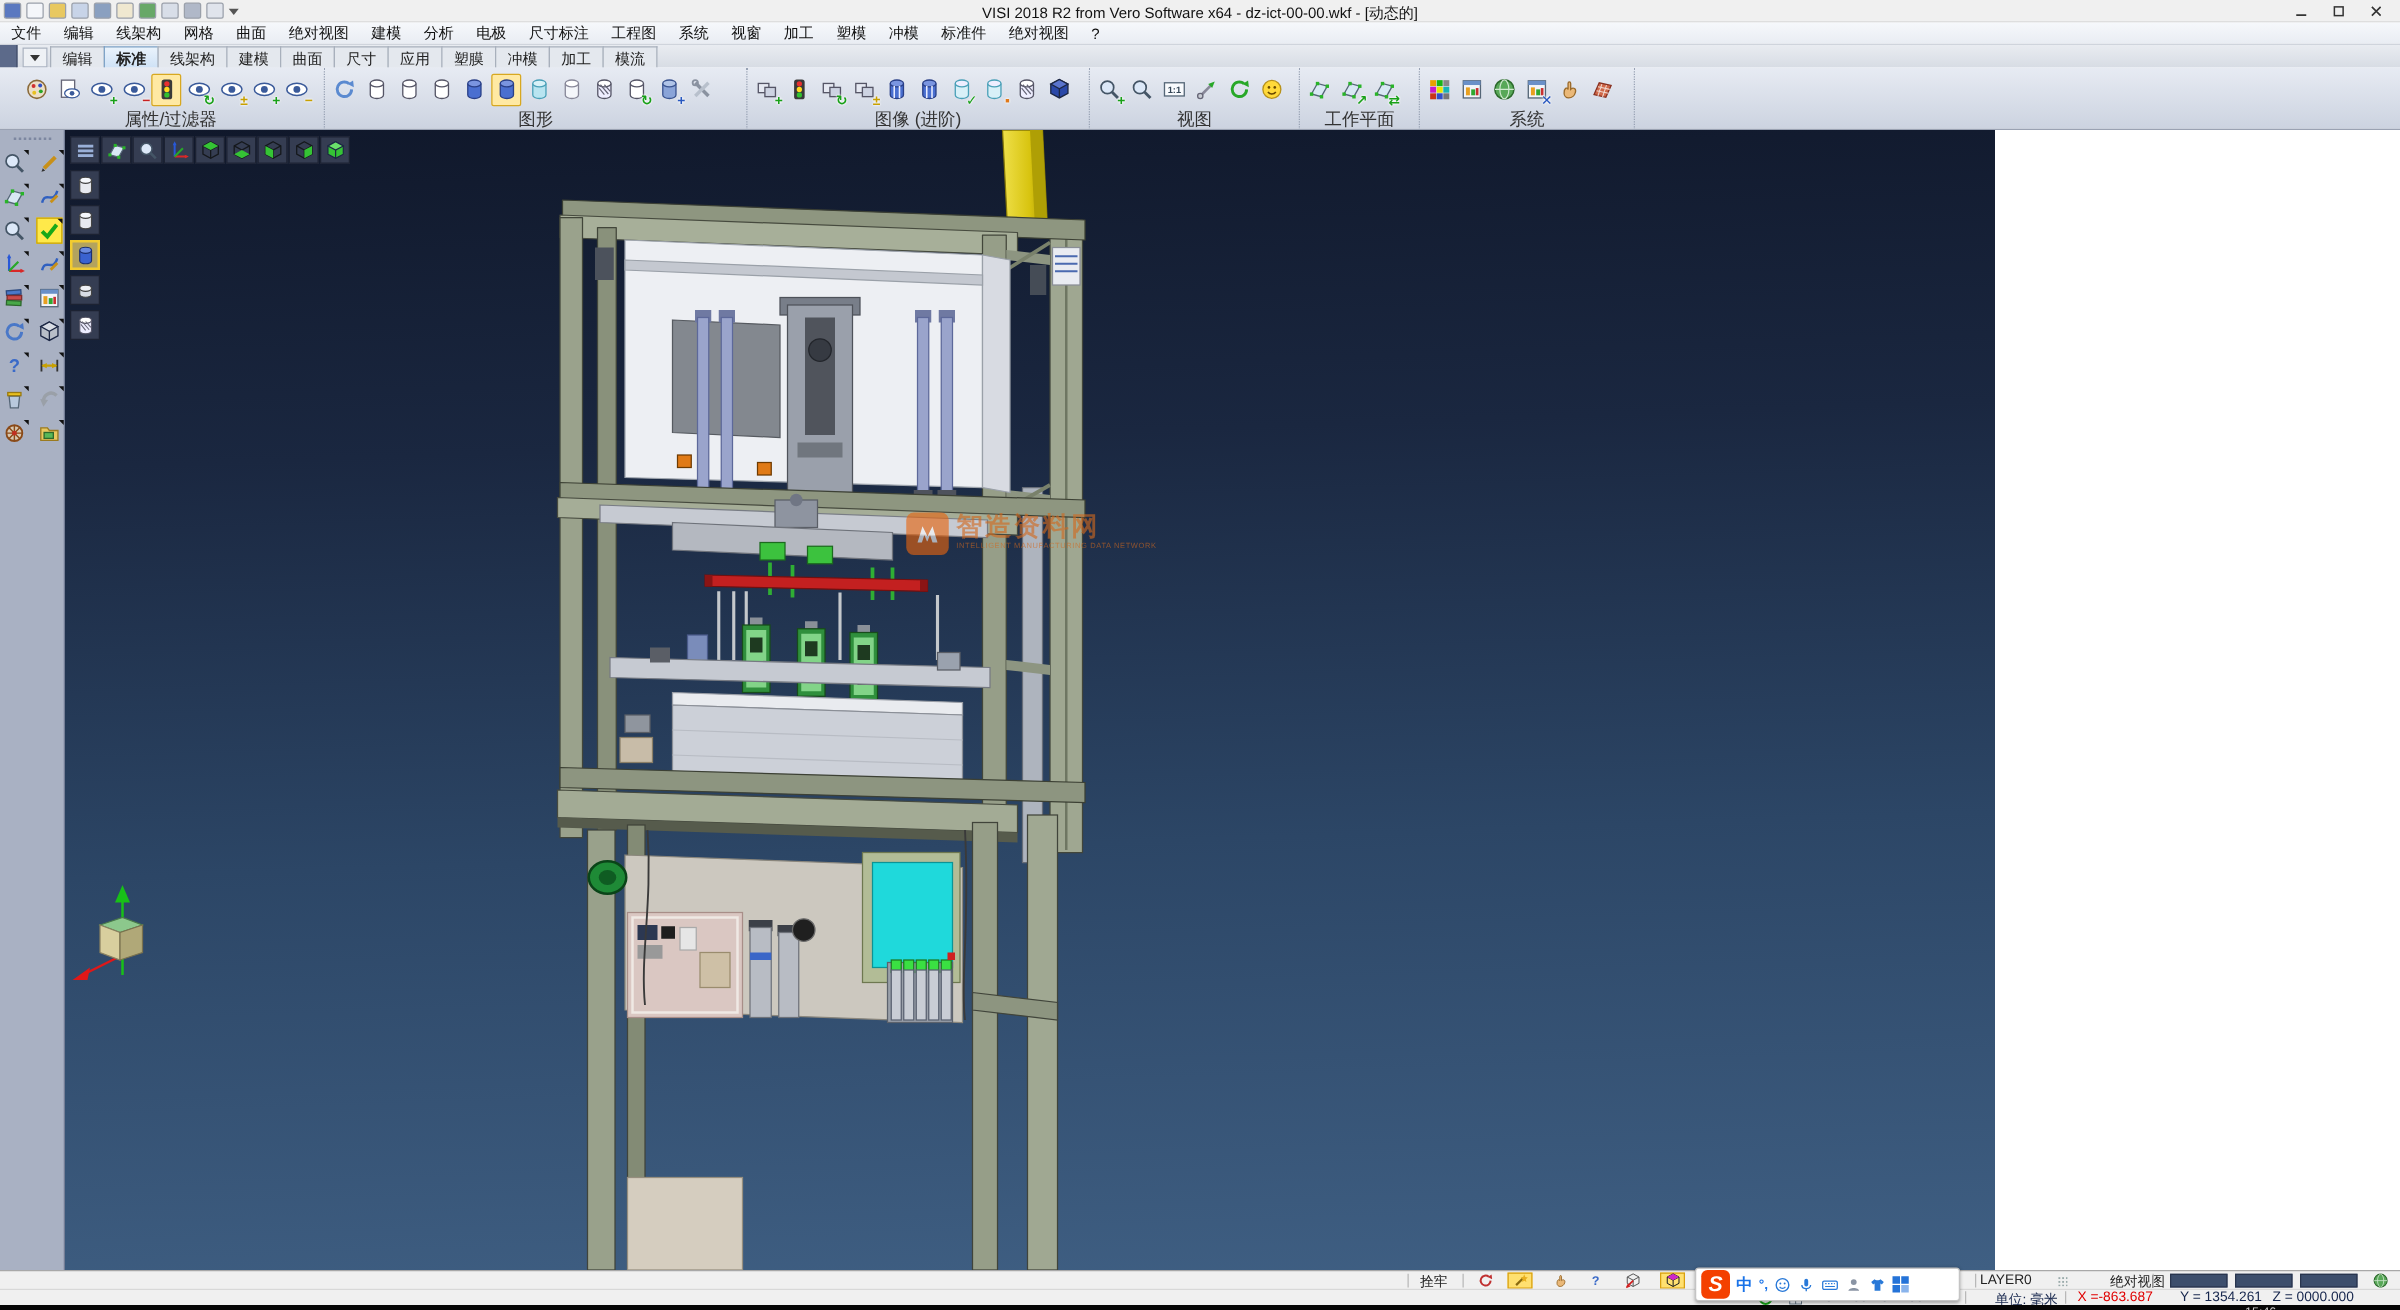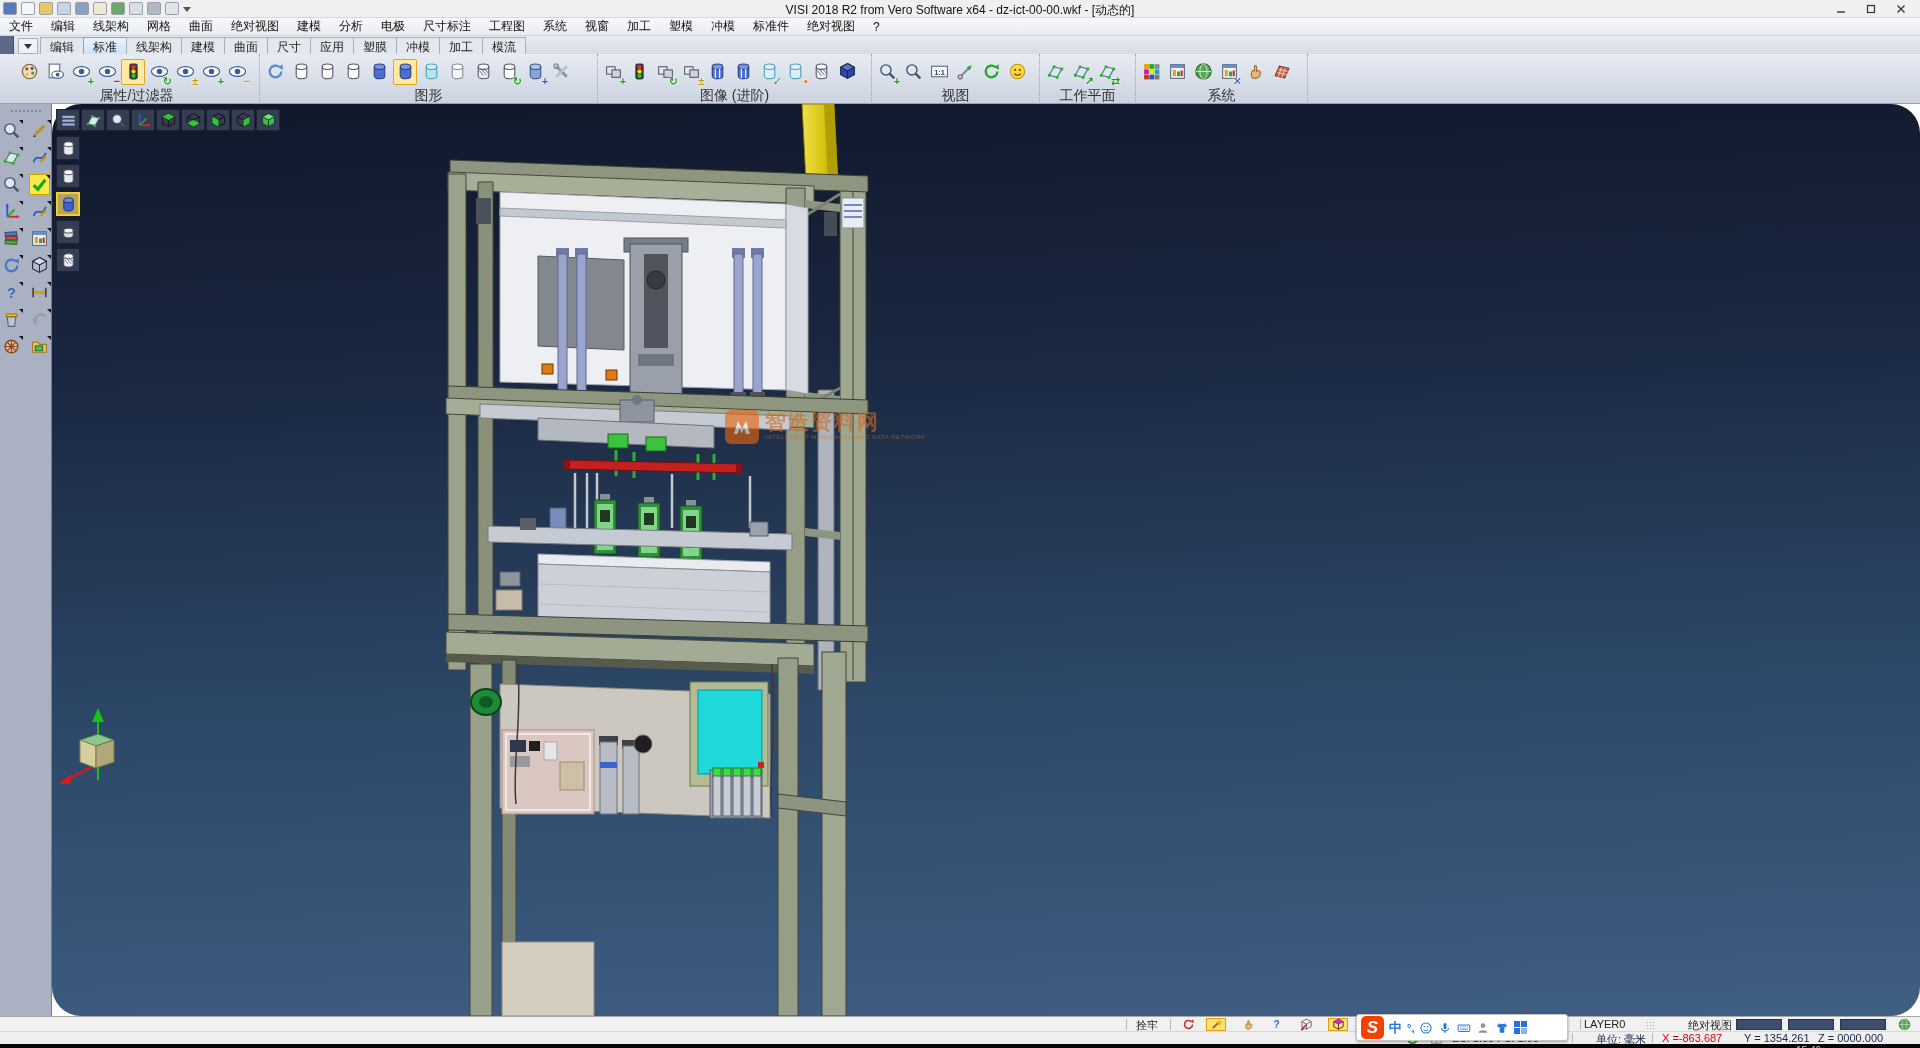--- a/index.html
+++ b/index.html
@@ -27,21 +27,21 @@
     background:linear-gradient(#e9ecf1,#d7dce4); display:flex; align-items:flex-end;
     font-size:12px; color:#222; }
   #panel-corner { width:14px; height:18px; background:#5c6a8a; border-right:1px solid #44506c; }
   #tab-drop { width:20px; height:16px; display:flex;align-items:center;justify-content:center;
     border:1px solid #aab2c0; background:#eef1f5; margin:0 2px 0 4px;}
   #tab-drop i { width:0;height:0;border-left:4px solid transparent;border-right:4px solid transparent;
     border-top:5px solid #333; }
   .tab { padding:1px 9px 2px; border:1px solid #a8b0bc; border-bottom:none; background:#e4e8ee;
     margin-right:-1px; height:17px; }
   .tab.active { background:linear-gradient(#eaf3fc,#cfe2f6); border-color:#7fa4c8;
-    font-weight:normal;margin-top:36px; }
+    font-weight:bold;margin-top:36px; }
   
   #ribbon { left:0; top:54px; width:1920px; height:50px;
     background:linear-gradient(#e7ebf3,#ccd3e0); border-bottom:1px solid #9aa2b2; }
   .rgroup { position:absolute; top:0; height:50px; border-right:1px dotted #98a2b4; }
   .ricons { display:flex; align-items:center; height:35px; padding-left:3px; gap:2px; }
   .rlabel { text-align:center; font-size:14px; color:#333; height:14px; line-height:13px; }
   .ric { width:24px; height:26px; position:relative; display:flex; align-items:center;
     justify-content:center; border-radius:2px; border:1px solid transparent; }
   .ric svg { width:19px; height:19px; }
   .ric.hl { background:#ffe9a3; border-color:#d8a820; }
@@ -54,22 +54,22 @@
   #sidebar { left:0; top:104px; width:52px; height:912px; background:#a9b1c3;
     border-right:1px solid #747e96; }
   #sidebar-grip { margin:6px auto 8px; width:30px; border-top:2px dotted #7d87a0; }
   .srow { display:flex; justify-content:center; gap:7px; margin-bottom:6px; }
   .sic { width:21px; height:21px; position:relative; display:flex; align-items:center; justify-content:center; }
   .sic svg { width:19px; height:19px; }
   .sic::after { content:""; position:absolute; top:0; right:-1px; width:0; height:0;
     border-left:4px solid transparent; border-bottom:4px solid transparent; border-top:4px solid #111; }
   .sic.hl { background:#ffe94a; border:1px solid #c8a000; }
   
-  #viewport { left:52px; top:104px; width:1868px; height:912px;
-    background:linear-gradient(178deg,#10182b 0%,#1a2740 28%,#2c4666 62%,#3f5f83 100%);border-radius:29px; }
+  #viewport { left:52px; top:104px; width:1544px; height:912px;
+    background:linear-gradient(178deg,#10182b 0%,#1a2740 28%,#2c4666 62%,#3f5f83 100%); }
   #vtoolbar { left:4px; top:5px; display:flex; gap:1px; }
   .vbtn { width:24px; height:22px; background:#353d52; border:1px solid #1c2232;
     display:flex; align-items:center; justify-content:center; }
   .vbtn svg { width:17px; height:17px; }
   #vstrip { left:4px; top:32px; display:flex; flex-direction:column; gap:4px; }
   .vbtn2 { width:24px; height:24px; background:#353d52; border:1px solid #1c2232;
     display:flex; align-items:center; justify-content:center; }
   .vbtn2 svg { width:17px; height:17px; }
   .vbtn2.hl { background:#b3a35e; border:2px solid #f2cc30; }
   #machine-svg { left:0; top:0; width:1868px; height:912px; }

